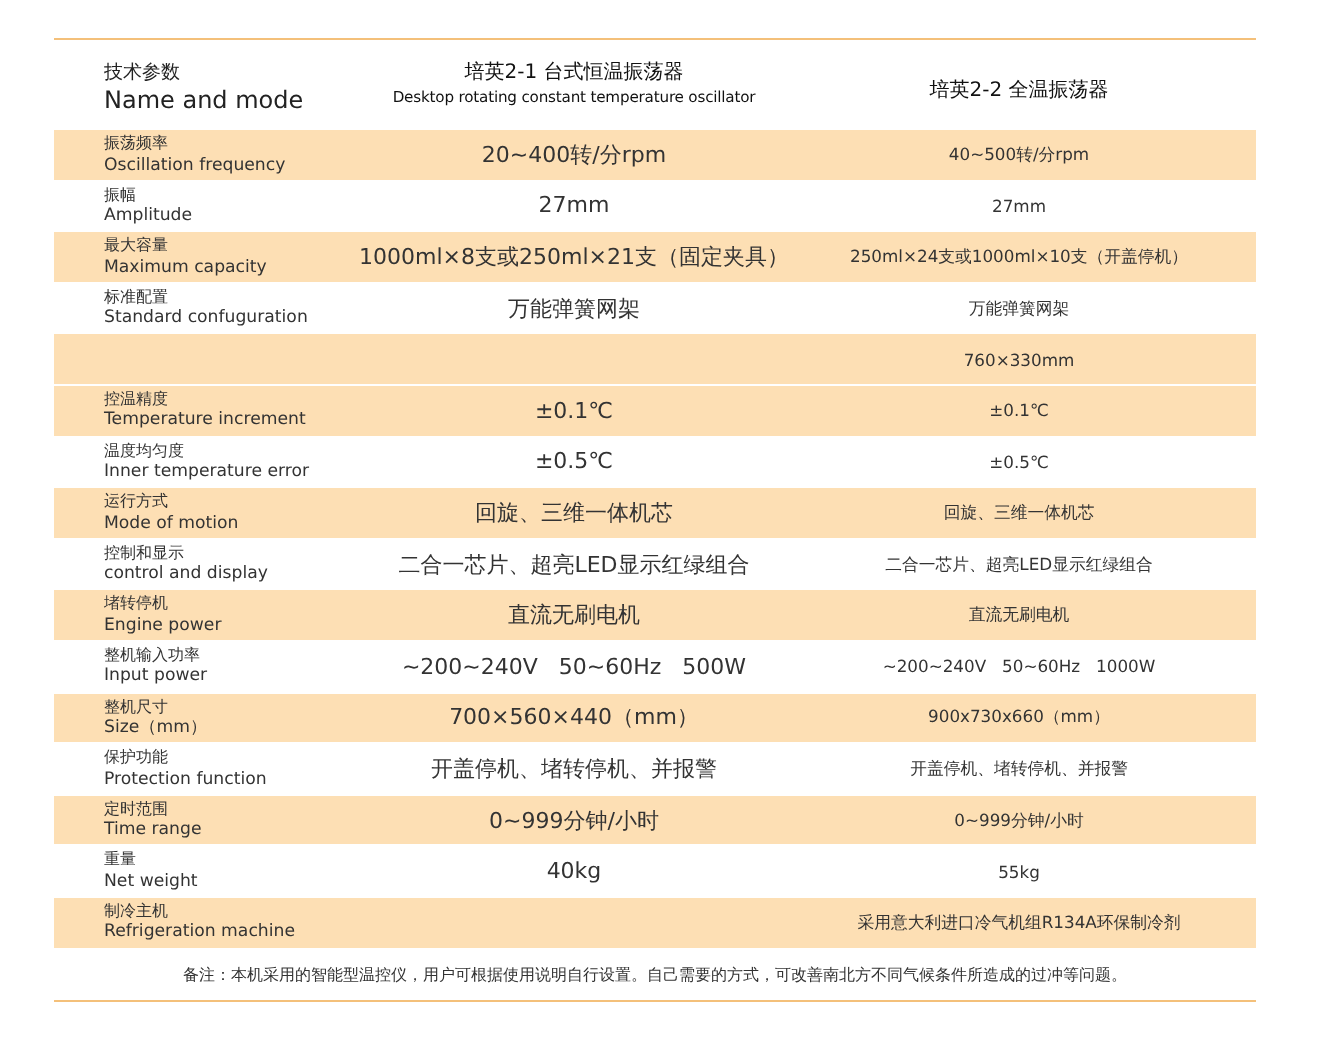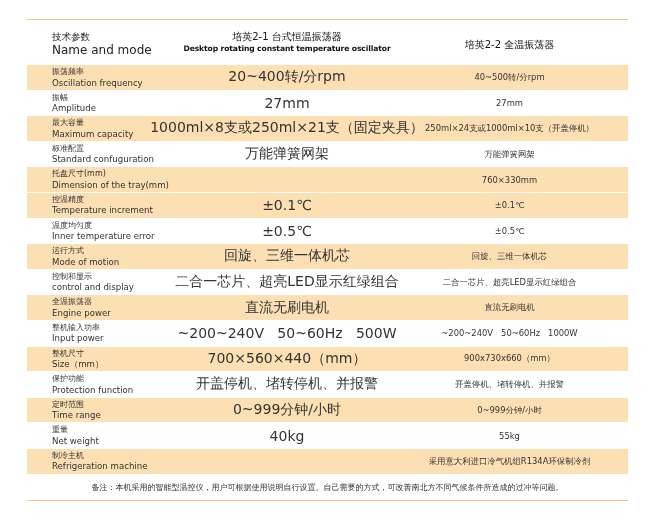--- a/index.html
+++ b/index.html
@@ -6,29 +6,29 @@
     html, body { width: 664px; height: 532px; background: #ffffff; overflow: hidden; }
     body { font-family: "DejaVu Sans", "Liberation Sans", sans-serif; color: #222; position: relative; }
     .frame { position: absolute; left: 27px; top: 19px; width: 601px; }
     .top-line { height: 1px; background: #F4C07A; width: 100%; }
     .header { position: relative; height: 45px; }
     .h-col1 { position: absolute; left: 25px; top: 11px; line-height: 12px; }
     .h-col1 .zh { font-size: 9.5px; color: #222; }
     .h-col1 .en { font-size: 12px; color: #222; margin-top: 1px; text-align: center; }
     .h-col2 { position: absolute; left: 155px; width: 210px; top: 10px; text-align: center; }
     .h-col2 .zh { font-size: 10px; color: #111; line-height: 13px; }
-    .h-col2 .en { font-size: 7.6px; font-weight: bold; color: #111; line-height: 11px; white-space: nowrap; letter-spacing: -0.1px; }
+    .h-col2 .en { font-size: 7.6px; font-weight: normal; color: #111; line-height: 11px; white-space: nowrap; letter-spacing: -0.1px; }
     .h-col3 { position: absolute; left: 380px; width: 205px; top: 18px; text-align: center; font-size: 10px; color: #111; }
     .rows { width: 100%; }
     .row { position: relative; height: 25.6px; border-bottom: 1px solid #ffffff; }
     .row.shade { background: #FDDFB4; }
     .row .label { position: absolute; left: 25px; top: 2px; line-height: 10.5px; }
     .row .label .zh { font-size: 8px; color: #333; display: block; }
     .row .label .en { font-size: 8.6px; color: #333; display: block; white-space: nowrap; }
-    .row .v1 { position: absolute; left: 150px; width: 220px; top: 0; height: 100%; display: flex; align-items: center; justify-content: center; font-size: 14px; color: #333; white-space: nowrap; }
+    .row .v1 { position: absolute; left: 150px; width: 220px; top: 0; height: 100%; display: flex; align-items: center; justify-content: center; font-size: 11px; color: #333; white-space: nowrap; }
     .row .v2 { position: absolute; left: 370px; width: 225px; top: 0; height: 100%; display: flex; align-items: center; justify-content: center; font-size: 8.4px; color: #333; white-space: nowrap; }
     .note { height: 22px; display: flex; align-items: center; justify-content: center; font-size: 8px; color: #333; margin-top: 2px; white-space: nowrap; }
     .bottom-line { height: 1px; background: #F4C07A; width: 100%; margin-top: 1px; }
   </style>
 </head>
 <body>
 
 <div class="frame">
   <div class="top-line"></div>
 
@@ -71,24 +71,20 @@
     </div>
     <div class="row">
       <div class="label">
           <span class="zh">标准配置</span>
           <span class="en">Standard confuguration</span>
         </div>
       <div class="v1">万能弹簧网架</div>
       <div class="v2">万能弹簧网架</div>
     </div>
     <div class="row shade">
-      <div class="label">
-          <span class="zh">托盘尺寸(mm)</span>
-          <span class="en">Dimension of the tray(mm)</span>
-        </div>
       <div class="v2">760×330mm</div>
     </div>
     <div class="row shade">
       <div class="label">
           <span class="zh">控温精度</span>
           <span class="en">Temperature increment</span>
         </div>
       <div class="v1">±0.1℃</div>
       <div class="v2">±0.1℃</div>
     </div>
@@ -111,21 +107,21 @@
     <div class="row">
       <div class="label">
           <span class="zh">控制和显示</span>
           <span class="en">control and display</span>
         </div>
       <div class="v1">二合一芯片、超亮LED显示红绿组合</div>
       <div class="v2">二合一芯片、超亮LED显示红绿组合</div>
     </div>
     <div class="row shade">
       <div class="label">
-          <span class="zh">全温振荡器</span>
+          <span class="zh">堵转停机</span>
           <span class="en">Engine power</span>
         </div>
       <div class="v1">直流无刷电机</div>
       <div class="v2">直流无刷电机</div>
     </div>
     <div class="row">
       <div class="label">
           <span class="zh">整机输入功率</span>
           <span class="en">Input power</span>
         </div>

